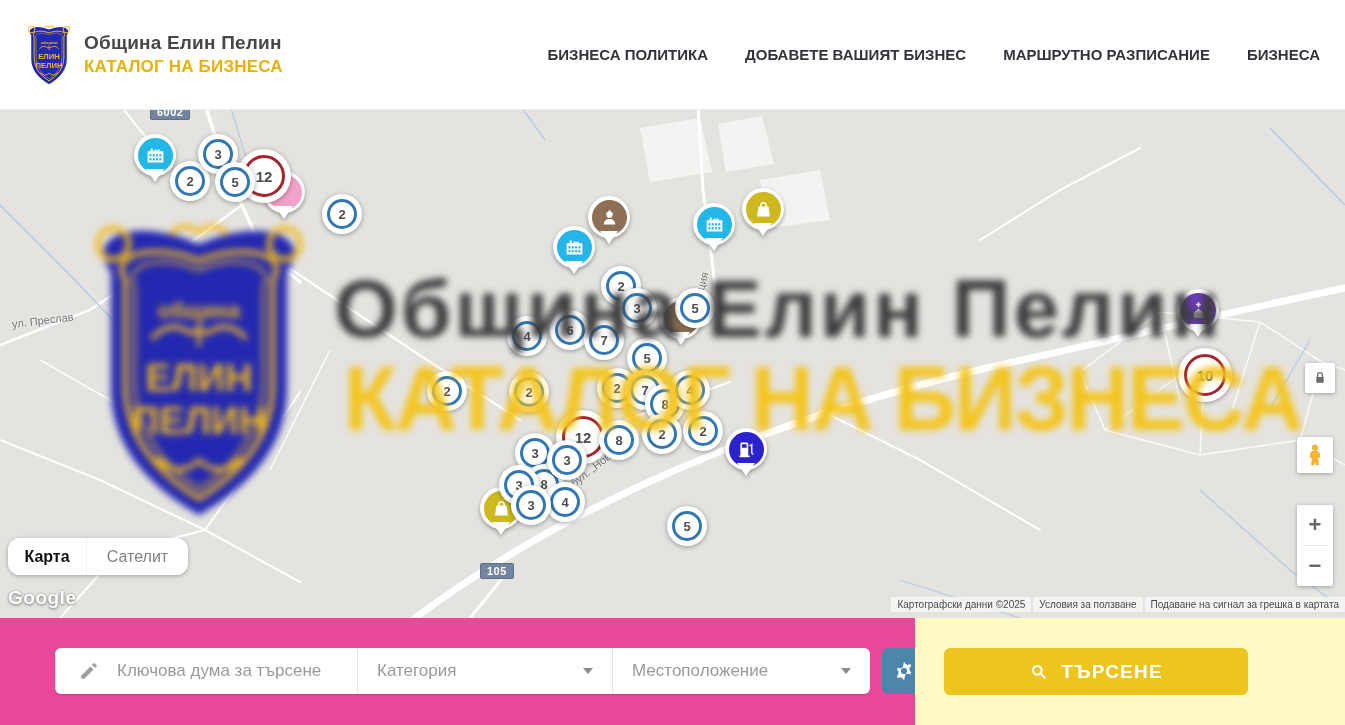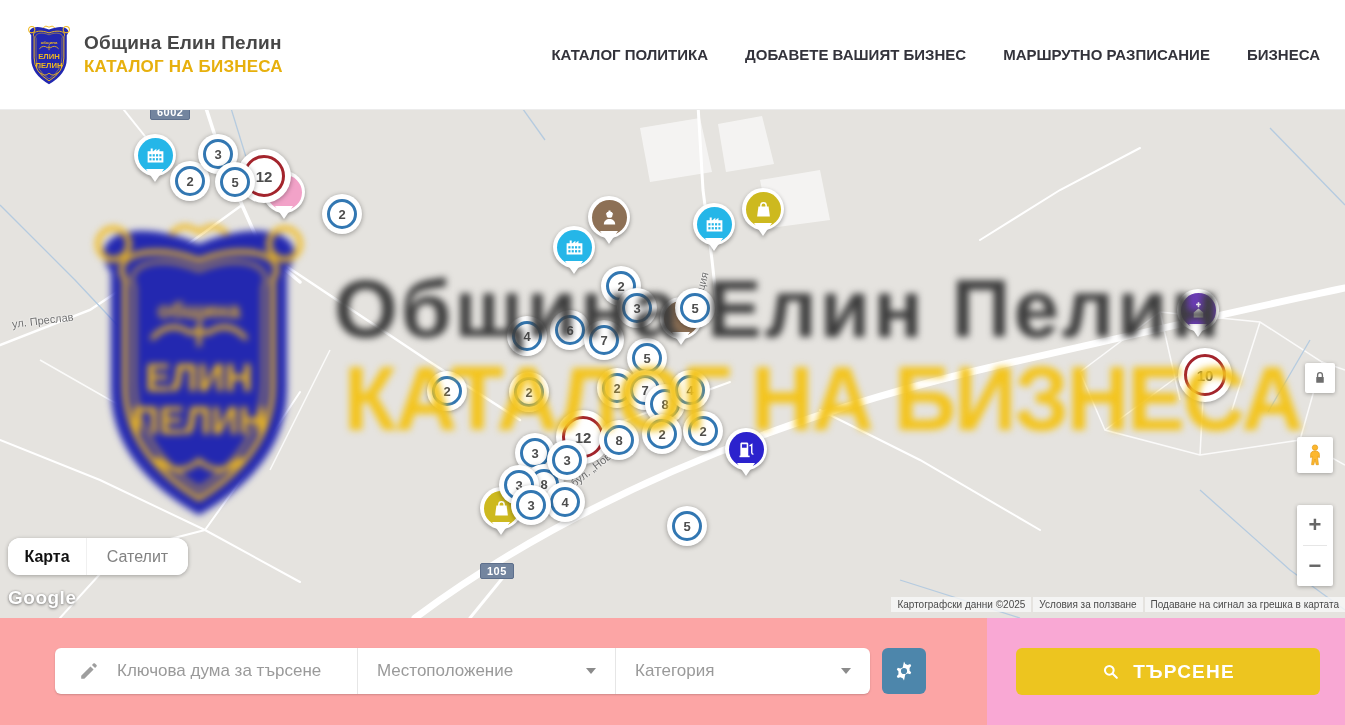--- a/index.html
+++ b/index.html
@@ -70,22 +70,22 @@
   .maptype .mt-map{width:78px;color:#111;font-weight:bold;}
   .maptype .mt-sat{width:102px;color:#828282;border-left:1px solid #f0f0f0;}
   .glogo{position:absolute;left:8px;top:477px;z-index:8;font-size:19px;font-weight:bold;color:#fff;
          text-shadow:0 1px 3px rgba(80,80,80,.65),0 0 2px rgba(90,90,90,.4);letter-spacing:.5px;cursor:pointer;}
   .attrib{position:absolute;right:0;top:487px;z-index:8;display:flex;align-items:center;height:15px;font-size:10px;color:#4a4a4a;}
   .attrib span{background:rgba(248,248,248,.78);padding:1px 6px;margin-left:2px;height:13px;display:flex;align-items:center;white-space:nowrap;}
   .attrib .lnk{cursor:pointer;text-align:center;}
 
   
   .searchbar{position:absolute;top:618px;left:0;width:1345px;height:107px;display:flex;z-index:20;}
-  .search-left{width:987px;background:#fca5a5;position:relative;}
-  .search-right{flex:1;background:#f9a8d4;position:relative;}
+  .search-left{width:915px;background:#ec4899;position:relative;}
+  .search-right{flex:1;background:#fef9c3;position:relative;}
   .input-group{position:absolute;left:55px;top:30px;width:815px;height:46px;background:#fff;border-radius:6px;
                display:flex;align-items:stretch;box-shadow:0 1px 2px rgba(0,0,0,.18);}
   .f-key{width:302px;display:flex;align-items:center;gap:15px;padding-left:23px;box-sizing:border-box;}
   .f-key svg{width:22px;height:22px;flex:none;}
   .f-key input{border:none;outline:none;font-size:17px;color:#555;width:230px;font-family:"Liberation Sans",sans-serif;background:transparent;}
   .f-key input::placeholder{color:#9a9a9a;}
   .f-sel{display:flex;align-items:center;justify-content:space-between;padding:0 19px;box-sizing:border-box;
          border-left:1px solid #e6e6e6;color:#9a9a9a;font-size:17px;cursor:pointer;}
   .f-cat{width:255px;}
   .f-loc{width:258px;}
@@ -120,21 +120,21 @@
             <text x="50" y="93" text-anchor="middle" font-size="16" font-weight="bold" fill="#efb91f">ПЕЛИН</text>
             <path d="M32 103 q9 9 18 1 q9 8 18 -1" fill="none" stroke="#efb91f" stroke-width="1.8"></path>
           </svg>
         </span>
       <div>
         <div class="brand-title">Община Елин Пелин</div>
         <div class="brand-subtitle">КАТАЛОГ НА БИЗНЕСА</div>
       </div>
     </div>
     <nav>
-      <a>КАТАЛОГ ПОЛИТИКА</a>
+      <a>БИЗНЕСА ПОЛИТИКА</a>
       <a>ДОБАВЕТЕ ВАШИЯТ БИЗНЕС</a>
       <a>МАРШРУТНО РАЗПИСАНИЕ</a>
       <a>БИЗНЕСА</a>
     </nav>
   </header>
 
   <div class="map">
     <svg class="roads" width="1345" height="508">
       <g fill="#fff" opacity="0.6">
         <polygon points="640,18 700,8 712,62 650,72"></polygon>
@@ -434,26 +434,26 @@
 
   <div class="searchbar">
     <div class="search-left">
       <div class="input-group">
         <div class="f-key">
           <svg viewBox="0 0 24 24" fill="#9e9e9e">
             <path d="M3.5 17.1V20.5h3.4L17 10.4 13.6 7zM20.2 7.2c.5-.5.5-1.2 0-1.7l-1.7-1.7c-.5-.5-1.2-.5-1.7 0l-1.6 1.6 3.4 3.4z"></path>
           </svg>
           <input type="text" placeholder="Ключова дума за търсене" style="">
         </div>
+        <div class="f-sel f-cat">
+          <span>Категория</span>
+          <span class="caret"></span>
+        </div>
         <div class="f-sel f-loc">
           <span>Местоположение</span>
-          <span class="caret"></span>
-        </div>
-        <div class="f-sel f-cat">
-          <span>Категория</span>
           <span class="caret"></span>
         </div>
       </div>
       <button class="gear-btn">
         <svg viewBox="0 0 24 24">
           <path fill="#fff" d="M12 2.6l1.3 2.3a7.3 7.3 0 0 1 2.4 1l2.5-.8 1 1.7-1.7 2.1a7.5 7.5 0 0 1 0 2.6l1.7 2.1-1 1.7-2.5-.8a7.3 7.3 0 0 1-2.4 1L12 21.4l-1.3-2.2a7.3 7.3 0 0 1-2.4-1l-2.5.8-1-1.7 1.7-2.1a7.5 7.5 0 0 1 0-2.6L4.8 10.5l1-1.7 2.5.8a7.3 7.3 0 0 1 2.4-1z"></path>
           <circle cx="12" cy="12" r="3.1" fill="#4d86ab"></circle>
         </svg>
       </button>
     </div>

